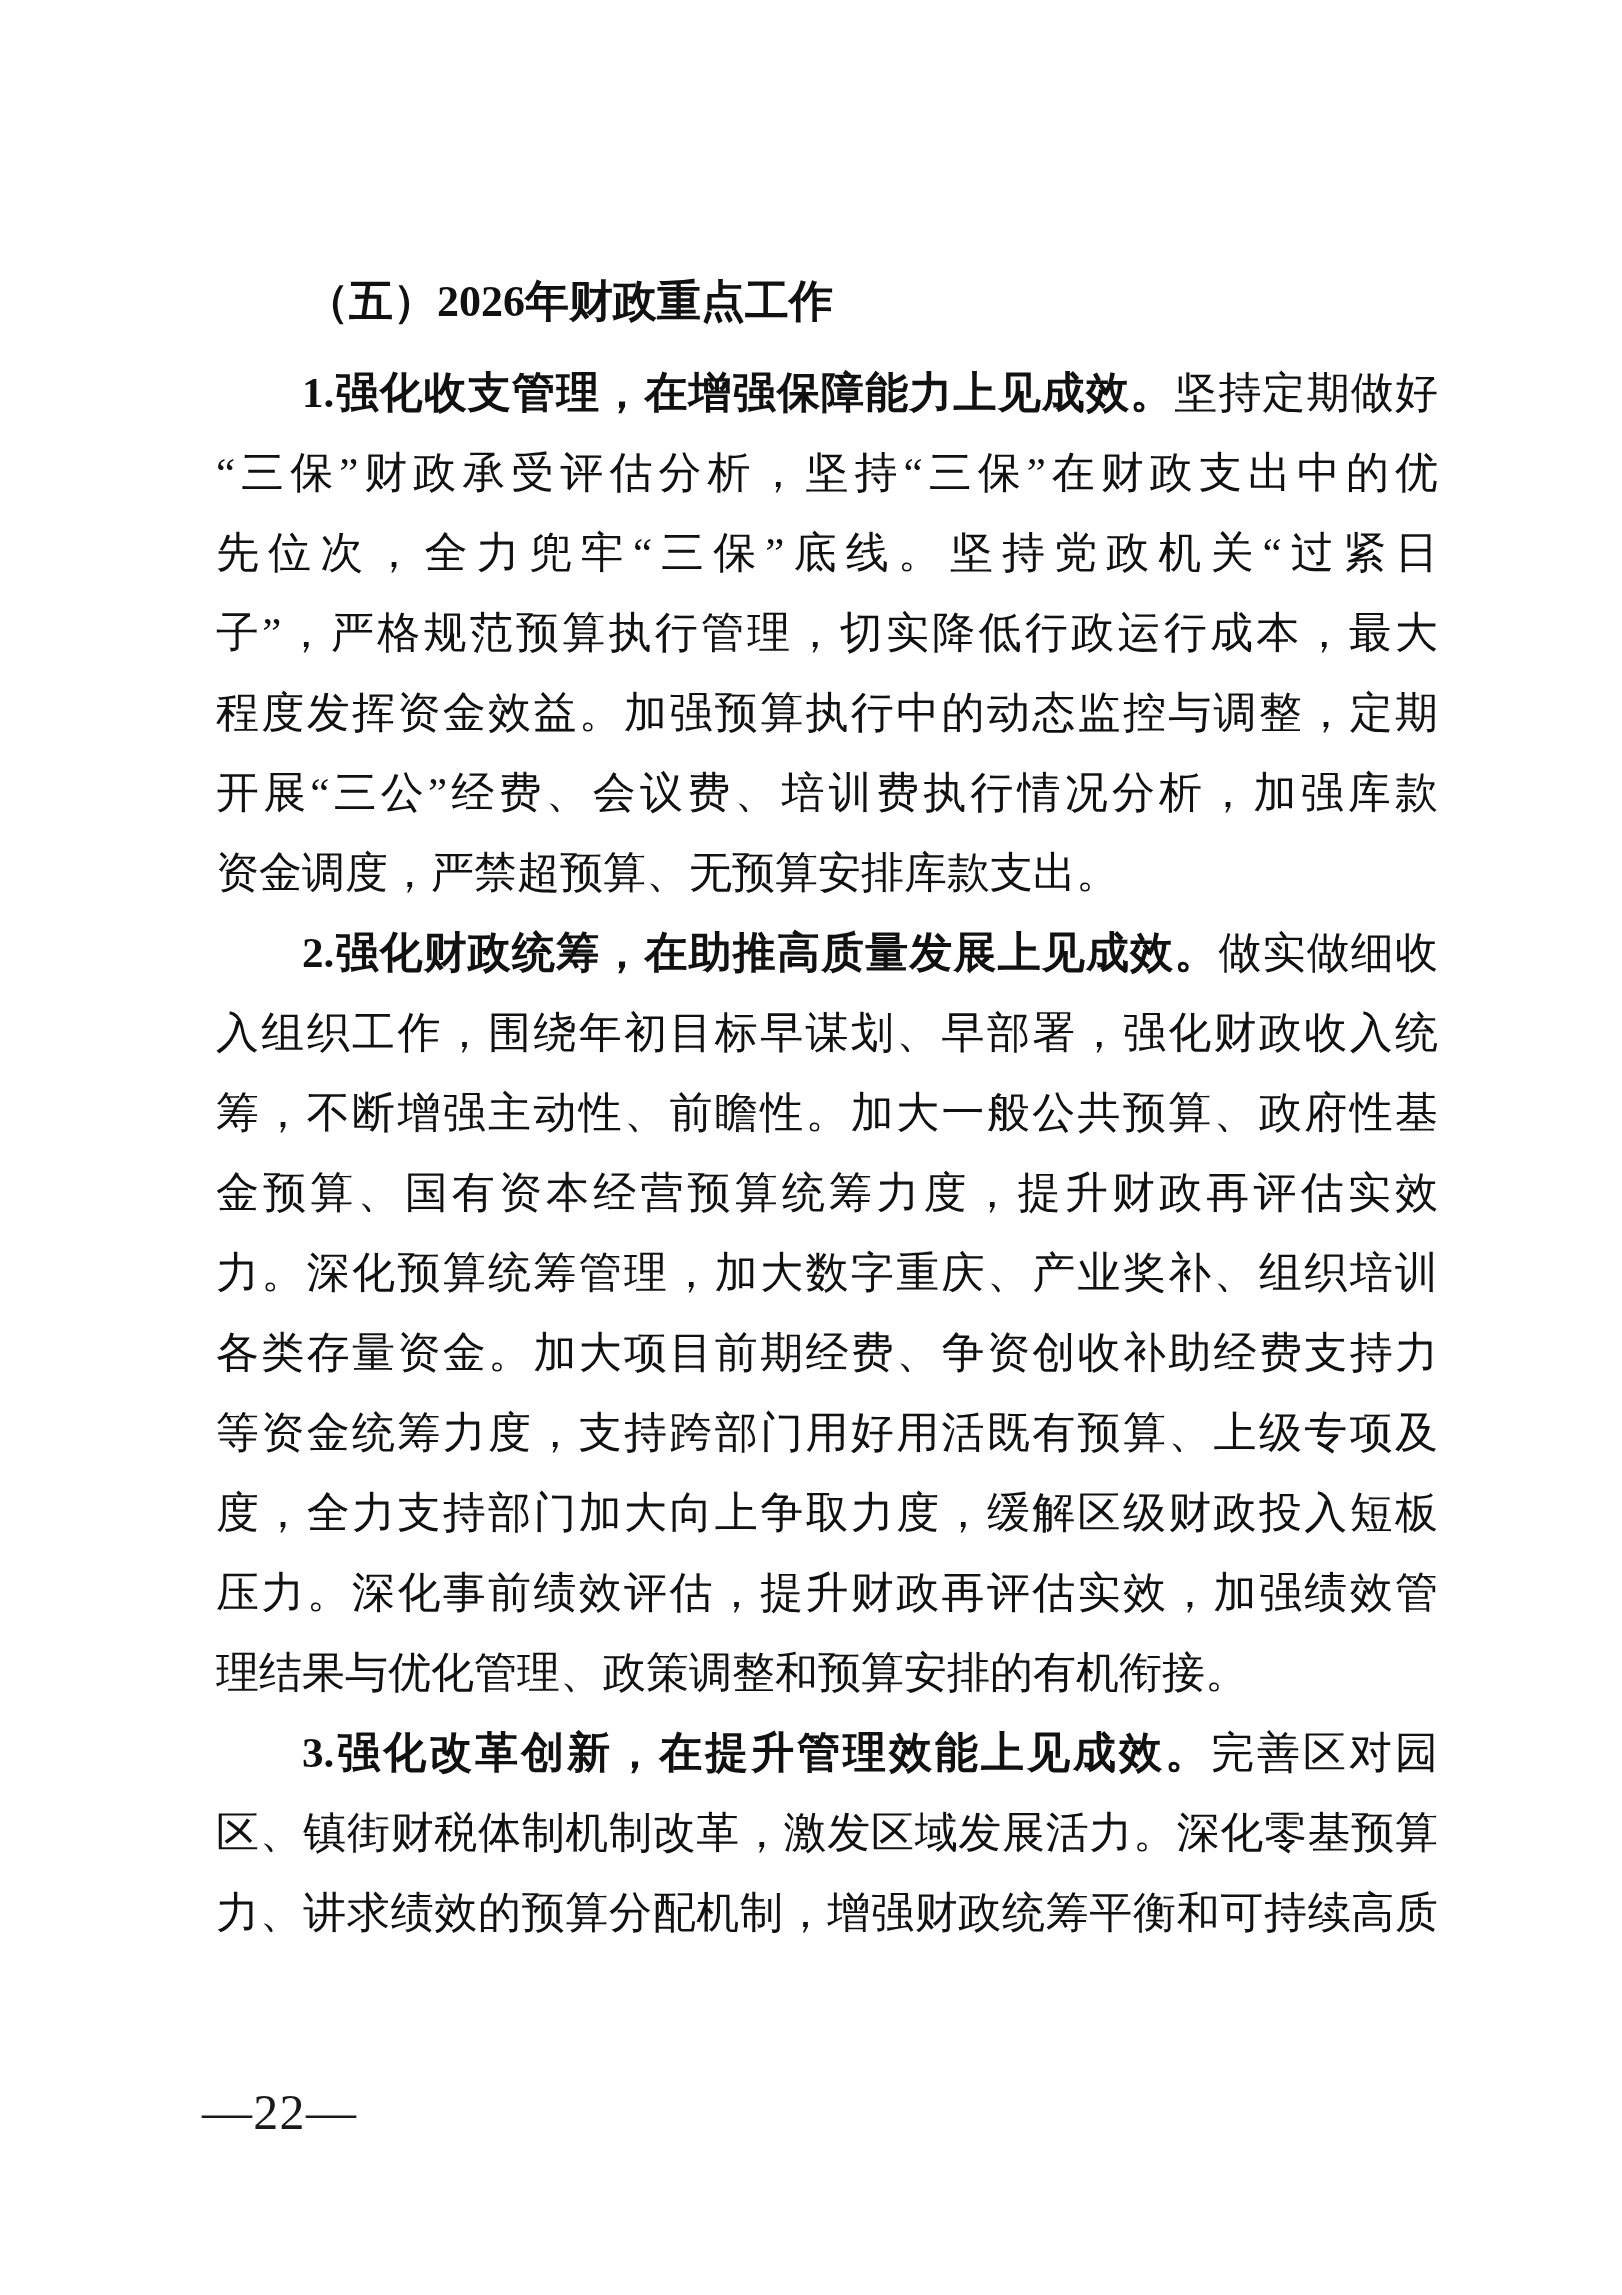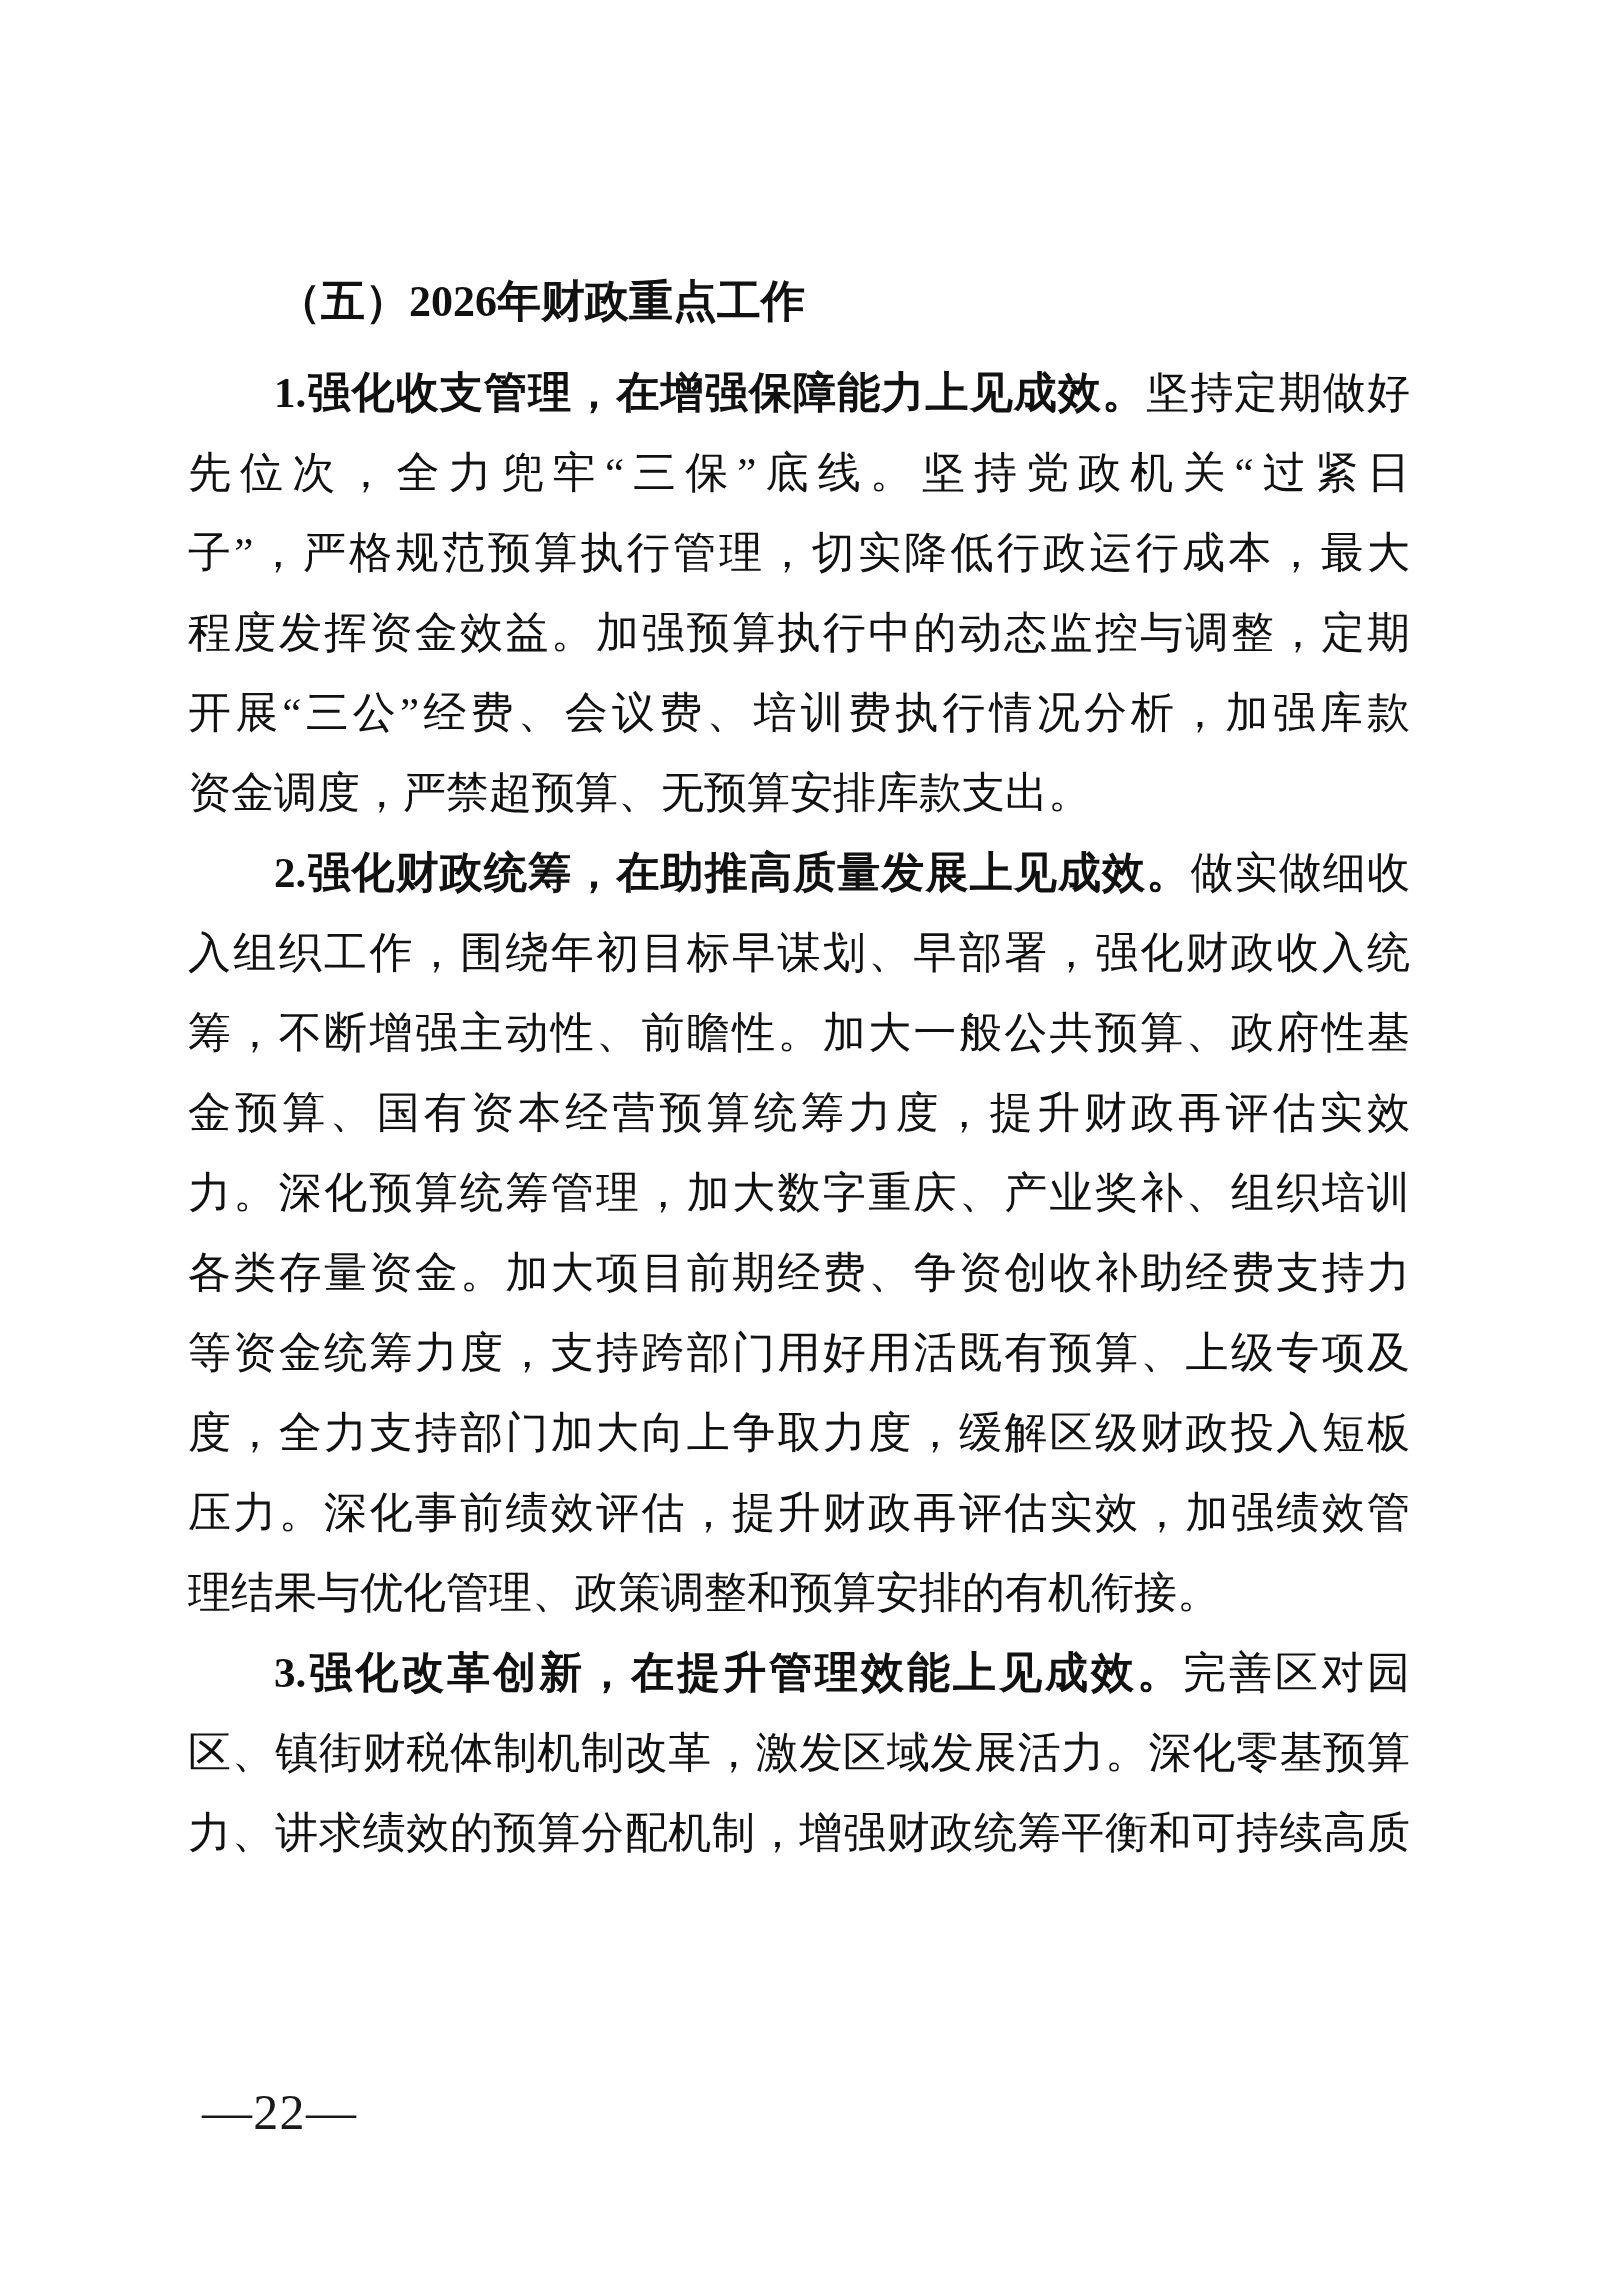--- a/index.html
+++ b/index.html
@@ -11,21 +11,21 @@
     position: relative;
     width: 1623px;
     height: 2295px;
     background: #ffffff;
     overflow: hidden;
     font-family: "Liberation Serif", "DejaVu Serif", serif;
     color: #111111;
   }
   .content {
     position: absolute;
-    left: 188px;
+    left: 216px;
     top: 262px;
     width: 1222px;
   }
   .heading {
     font-size: 44px;
     font-weight: bold;
     line-height: 80px;
     padding-left: 89px;
     margin-bottom: 10.5px;
     white-space: nowrap;
@@ -62,20 +62,21 @@
 </style>
 </head>
 <body>
 
 <div class="page">
   <div class="content">
     <div class="heading">（五）2026年财政重点工作</div>
     <div>
         <div class="paragraph">
           <div class="line fill indent"><span class="seg bold">1.强化收支管理，在增强保障能力上见成效。</span><span class="seg">坚持定期做好</span></div>
+          <div class="line fill"><span class="seg">“三保”财政承受评估分析，坚持“三保”在财政支出中的优</span></div>
           <div class="line fill"><span class="seg">先位次，全力兜牢“三保”底线。坚持党政机关“过紧日</span></div>
           <div class="line fill"><span class="seg">子”，严格规范预算执行管理，切实降低行政运行成本，最大</span></div>
           <div class="line fill"><span class="seg">程度发挥资金效益。加强预算执行中的动态监控与调整，定期</span></div>
           <div class="line fill"><span class="seg">开展“三公”经费、会议费、培训费执行情况分析，加强库款</span></div>
           <div class="line"><span class="seg">资金调度，严禁超预算、无预算安排库款支出。</span></div>
         </div>
         <div class="paragraph">
           <div class="line fill indent"><span class="seg bold">2.强化财政统筹，在助推高质量发展上见成效。</span><span class="seg">做实做细收</span></div>
           <div class="line fill"><span class="seg">入组织工作，围绕年初目标早谋划、早部署，强化财政收入统</span></div>
           <div class="line fill"><span class="seg">筹，不断增强主动性、前瞻性。加大一般公共预算、政府性基</span></div>

